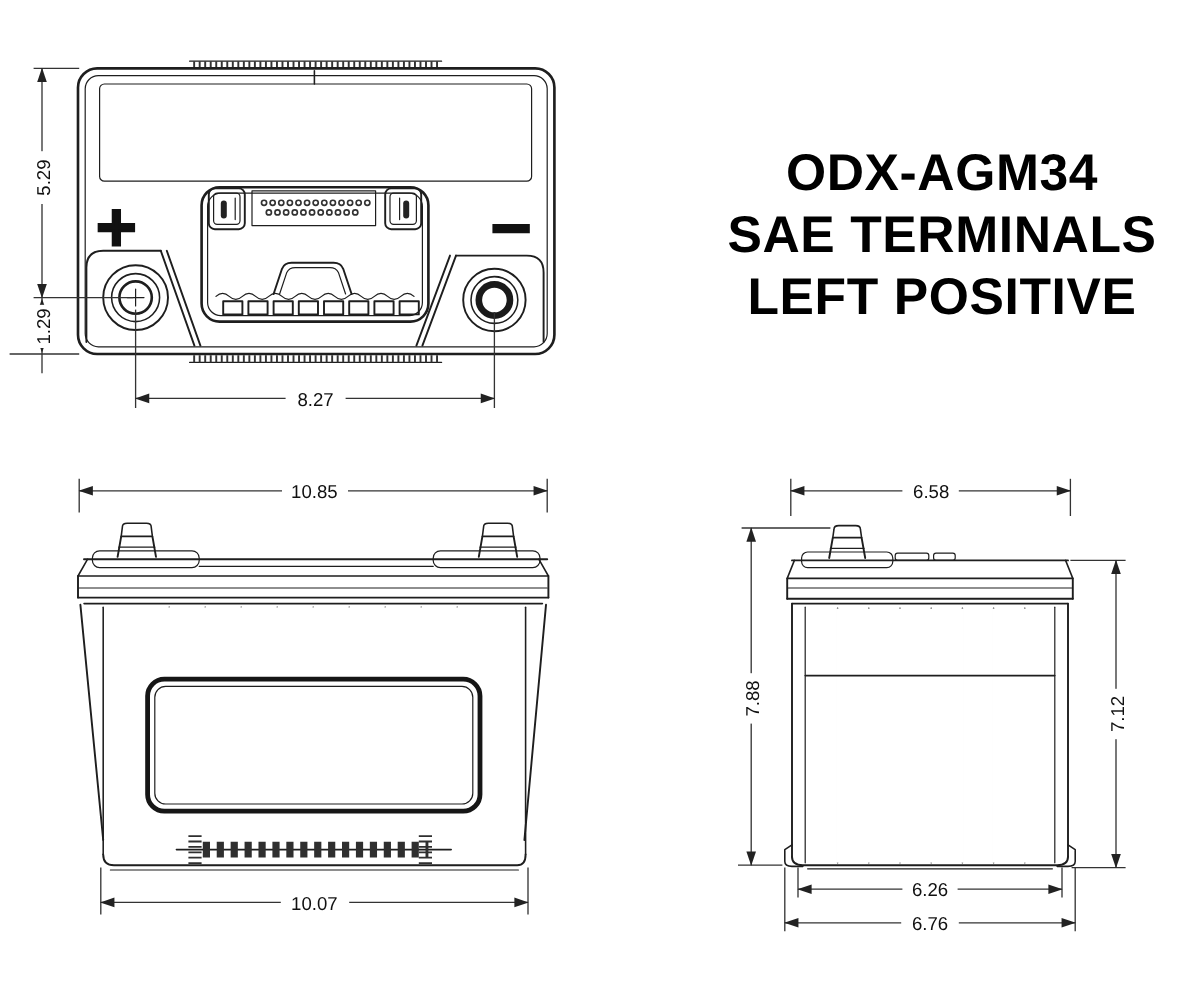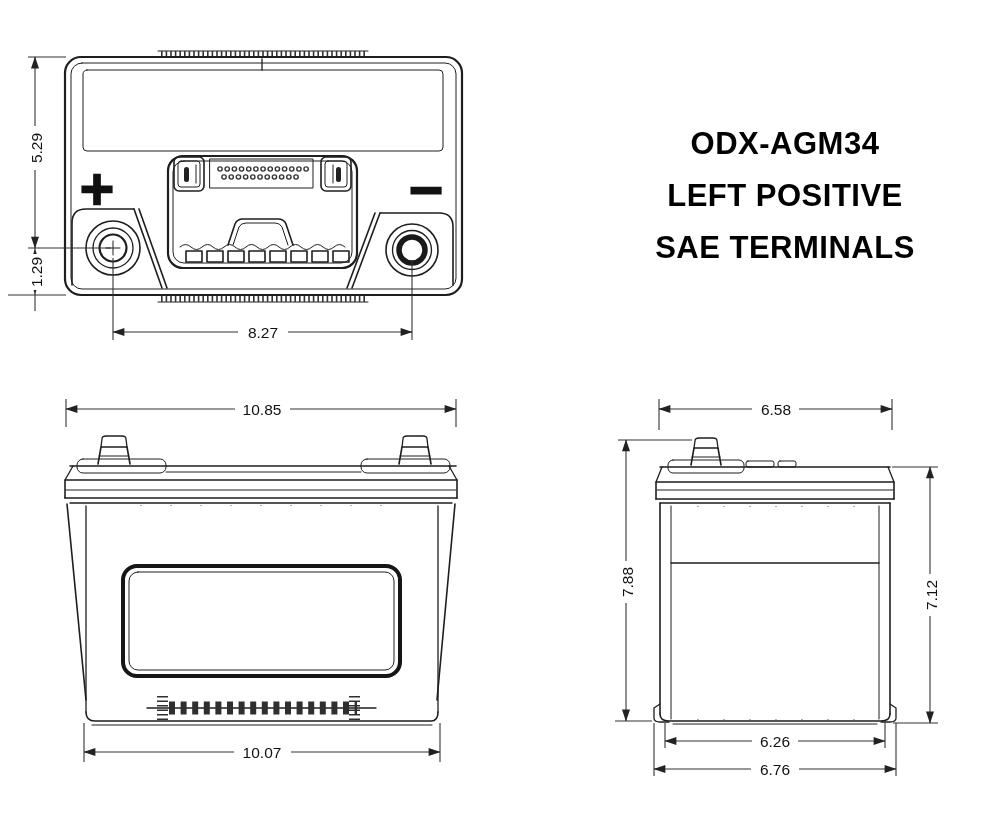--- a/index.html
+++ b/index.html
@@ -8,21 +8,21 @@
   svg{position:absolute;left:0;top:0;}
   .ln{fill:none;stroke:#1e1e1e;stroke-linecap:round;stroke-linejoin:round;stroke-width:1.3px;}
   .w2{stroke-width:2.2px;}
   .w15{stroke-width:1.6px;}
   .thin{stroke-width:1px;}
   .dim{fill:none;stroke:#333;stroke-width:1.1px;stroke-linecap:butt;}
   .gap{fill:#fff;stroke:none;}
   text.dimtxt{font:15.5px "Liberation Sans",sans-serif;fill:#111;}
   text.sym{font-weight:bold;font-family:"DejaVu Sans",sans-serif;fill:#111;stroke:#111;stroke-width:2.4px;}
   .title-block{position:absolute;left:580px;top:118px;width:410px;text-align:center;
-    font-size:31px;font-weight:bold;line-height:52px;color:#000;letter-spacing:.5px;}
+    font-size:43px;font-weight:bold;line-height:52px;color:#000;letter-spacing:.5px;}
 </style>
 </head>
 <body>
 
 <div class="stage">
 
 <svg width="1000" height="833" viewBox="0 0 1000 833">
   <defs>
     <marker id="arr" viewBox="0 0 12 10" refX="11" refY="5" markerWidth="13" markerHeight="11" orient="auto-start-reverse" markerUnits="userSpaceOnUse">
       <path d="M0.5,1.3 L11.5,5 L0.5,8.7 Z" fill="#222"></path>
@@ -242,17 +242,17 @@
       <path class="dim" d="M896,723 V776"></path>
       <line class="dim" x1="654" y1="769" x2="896" y2="769" marker-start="url(#arr)" marker-end="url(#arr)"></line>
       <rect class="gap" x="751" y="761" width="48" height="16"></rect>
       <text class="dimtxt" x="775" y="775" text-anchor="middle">6.76</text>
     </g>
   </g>
 </svg>
 
 <div class="title-block">
   <div>ODX-AGM34</div>
+  <div>SAE TERMINALS</div>
   <div>LEFT POSITIVE</div>
-  <div>SAE TERMINALS</div>
 </div>
 
 </div>
 
 </body></html>

